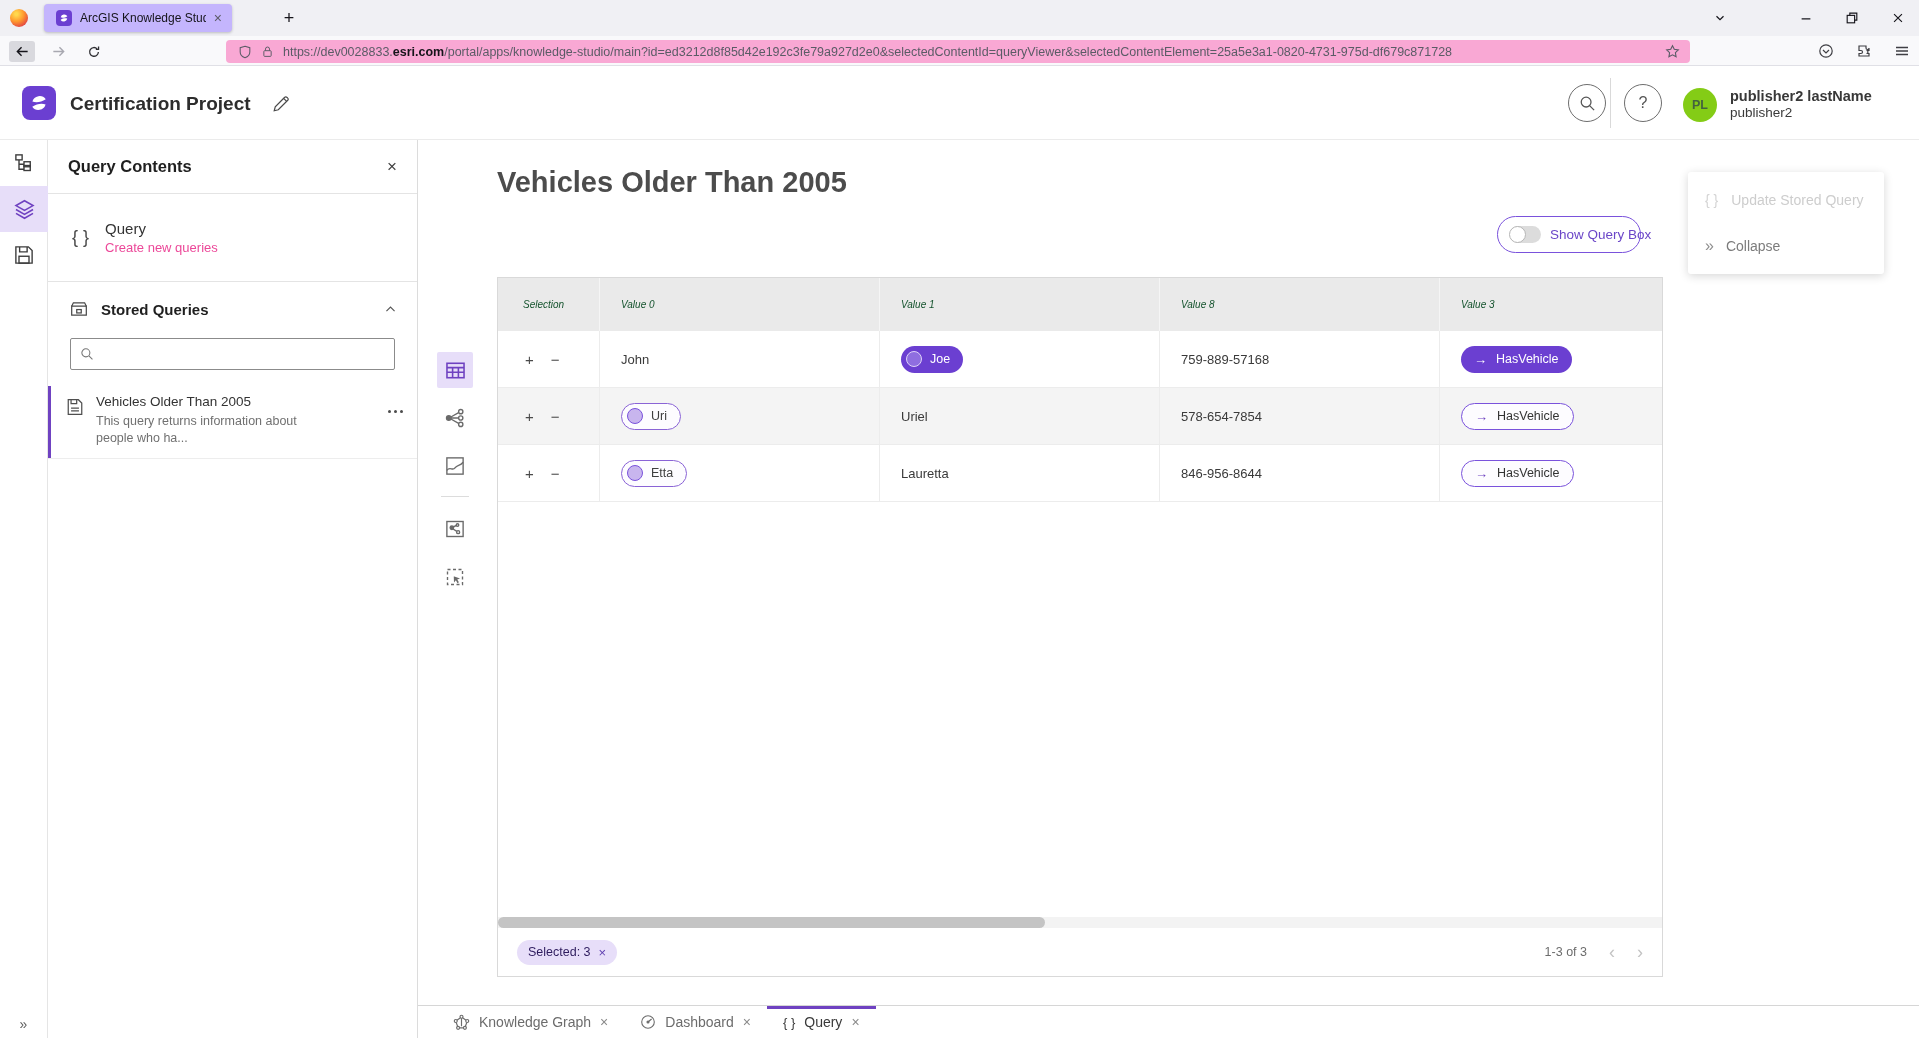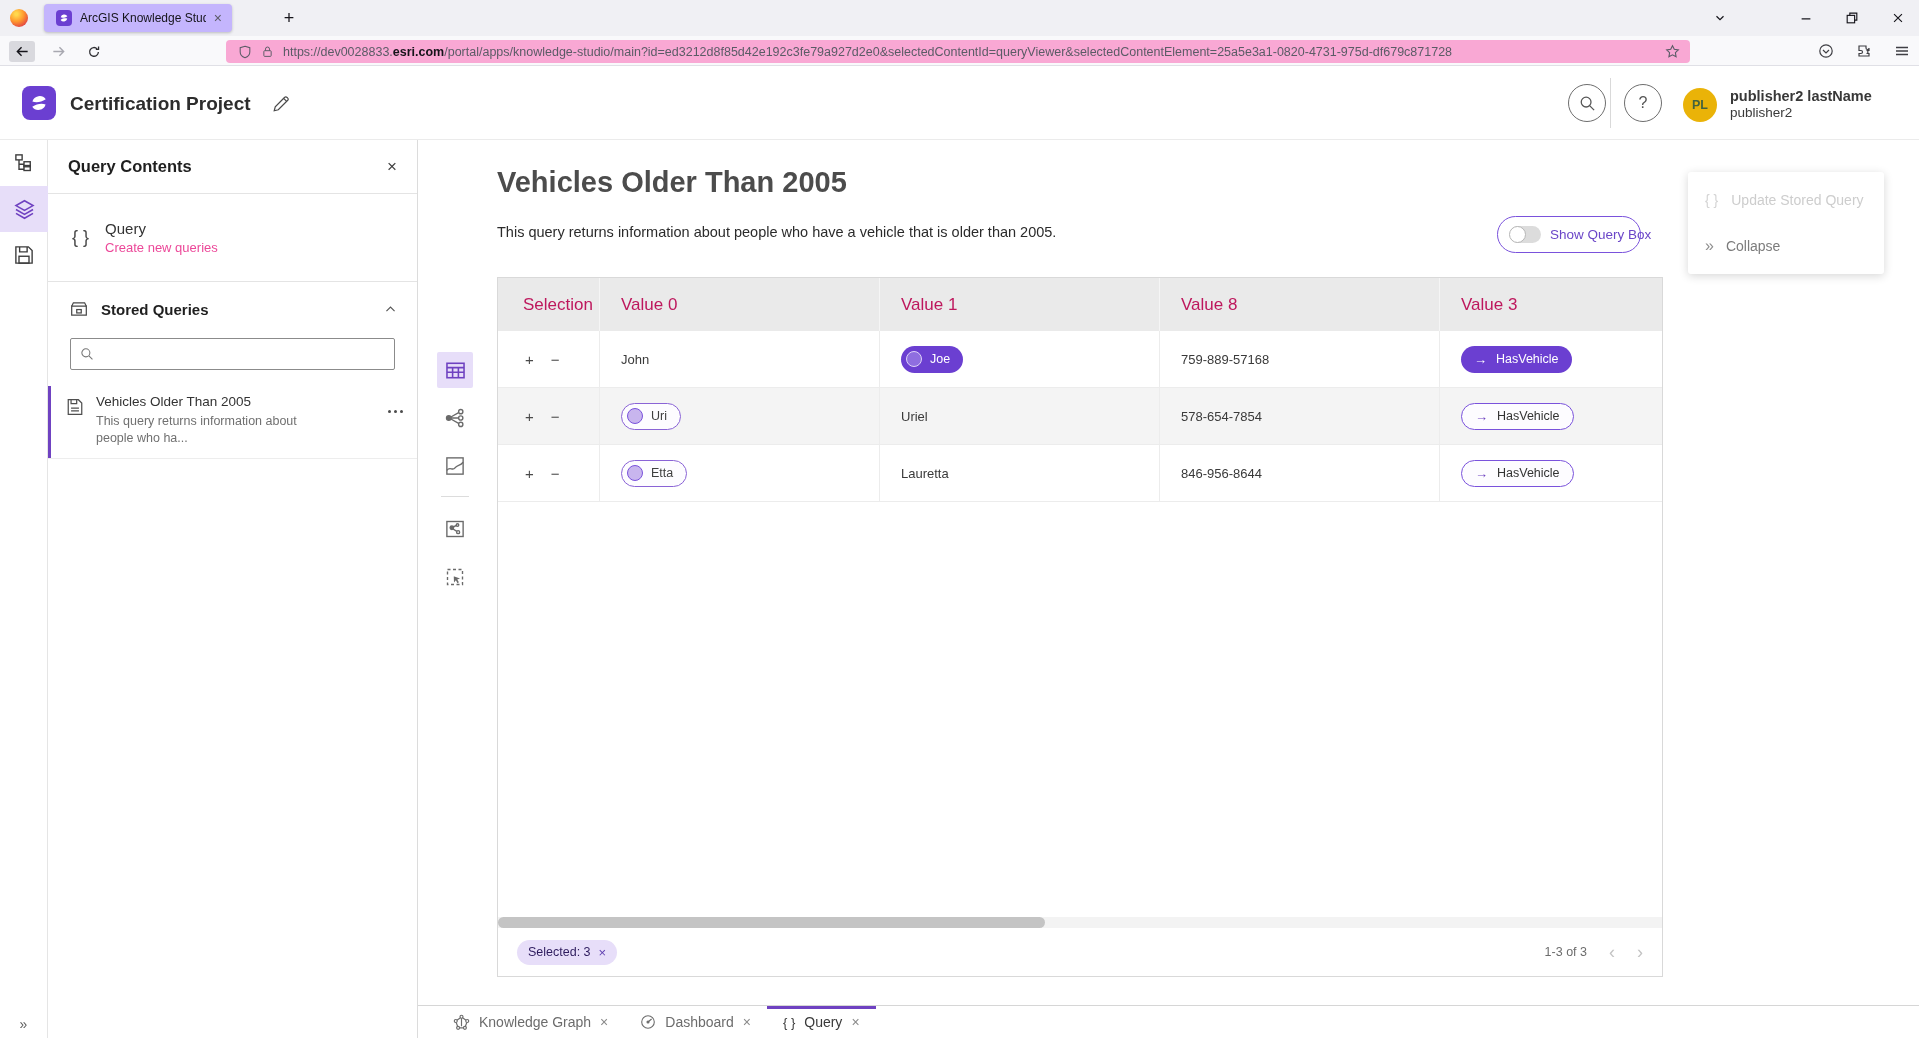--- a/index.html
+++ b/index.html
@@ -37,21 +37,21 @@
 
   
   .app-header { position:absolute; left:0; top:66px; width:1919px; height:74px; background:#fff; border-bottom:1px solid #ebebeb; }
   .app-logo { position:absolute; left:22px; top:86px; width:34px; height:34px; border-radius:8px; background:#6b3fd1; }
   .app-logo svg { position:absolute; inset:5px; }
   .app-title { position:absolute; left:70px; top:93px; font-size:19px; font-weight:600; color:#2d2d2d; }
   .edit-pencil { position:absolute; left:272px; top:95px; color:#4a4a4a; cursor:pointer; }
   .circle-btn { position:absolute; top:84px; width:38px; height:38px; border:1px solid #6e6e6e; border-radius:50%;
     display:flex; align-items:center; justify-content:center; color:#555; cursor:pointer; background:#fff; }
   .hdr-divider { position:absolute; left:1610px; top:78px; width:1px; height:50px; background:#d9d9d9; }
-  .avatar { position:absolute; left:1683px; top:88px; width:34px; height:34px; border-radius:50%; background:#eab308;
+  .avatar { position:absolute; left:1683px; top:88px; width:34px; height:34px; border-radius:50%; background:#84cc16;
     color:#44633f; font-size:12.5px; font-weight:700; display:flex; align-items:center; justify-content:center; cursor:pointer; }
   .user-block { position:absolute; left:1730px; top:87px; line-height:1.25; }
   .user-name { font-size:14.5px; font-weight:600; color:#383838; }
   .user-role { font-size:13.5px; color:#3a3a3a; }
 
   
   .rail { position:absolute; left:0; top:140px; width:48px; height:898px; background:#fff; border-right:1px solid #e5e5e5; }
   .rail-item { width:48px; height:46px; display:flex; align-items:center; justify-content:center; color:#3c3c3c; cursor:pointer; }
   .rail-item.active { background:#e7def9; color:#6f42c1; }
   .rail-expand { position:absolute; left:0; bottom:6px; width:48px; text-align:center; font-size:14px; letter-spacing:1px; color:#5f5f5f; cursor:pointer; }
@@ -88,21 +88,21 @@
   .knob { position:absolute; left:-1px; top:0; width:17px; height:17px; border-radius:50%; background:#fff; border:1px solid #b5b5b5; }
   .sqb-label { font-size:13.5px; color:#6b46c8; white-space:nowrap; }
 
   .vtoolbar { position:absolute; left:19px; top:212px; width:36px; }
   .vt-item { width:36px; height:36px; margin-bottom:12px; display:flex; align-items:center; justify-content:center; color:#6a6a6a; cursor:pointer; border-radius:2px; }
   .vt-item.active { background:#e7def9; color:#6f42c1; }
   .vt-div { height:1px; background:#dcdcdc; margin:2px 4px 14px; }
 
   .card { position:absolute; left:79px; top:137px; width:1166px; height:700px; border:1px solid #d9d9d9; display:flex; flex-direction:column; background:#fff; }
   .thead { display:grid; grid-template-columns:101px 280px 280px 280px 1fr; height:53px; background:#eaeaea; flex:0 0 53px; }
-  .th { display:flex; align-items:center; padding-left:21px; font-size:17px; color:#be185d; }
+  .th { display:flex; align-items:center; padding-left:21px; font-size:10px; color:#14532d;font-style:italic; }
   .th:first-child { padding-left:25px; }
   .th + .th { border-left:1px solid #f5f5f5; }
   .trow { display:grid; grid-template-columns:101px 280px 280px 280px 1fr; height:57px; flex:0 0 57px; border-bottom:1px solid #ececec; background:#fff; }
   .trow.alt { background:#f4f4f4; }
   .td { display:flex; align-items:center; padding-left:21px; font-size:13px; color:#3a3a3a; }
   .td + .td { border-left:1px solid #ececec; }
   .td.selcell { padding-left:27px; gap:17px; font-size:15px; color:#4a4a4a; }
   .selcell span { cursor:pointer; }
 
   .chip { display:inline-flex; align-items:center; height:27px; border-radius:14px; font-size:12.5px; cursor:pointer; }
@@ -334,21 +334,20 @@
       <span class="dots">
           <i></i>
           <i></i>
           <i></i>
         </span>
     </div>
   </div>
 
   <div class="content">
     <div class="main-title">Vehicles Older Than 2005</div>
-    <div class="main-desc">This query returns information about people who have a vehicle that is older than 2005.</div>
 
     <div class="sqb-pill">
       <span class="toggle">
           <span class="knob"></span>
         </span>
       <span class="sqb-label">Show Query Box</span>
     </div>
 
     <div class="vtoolbar">
       <div class="vt-item active">

